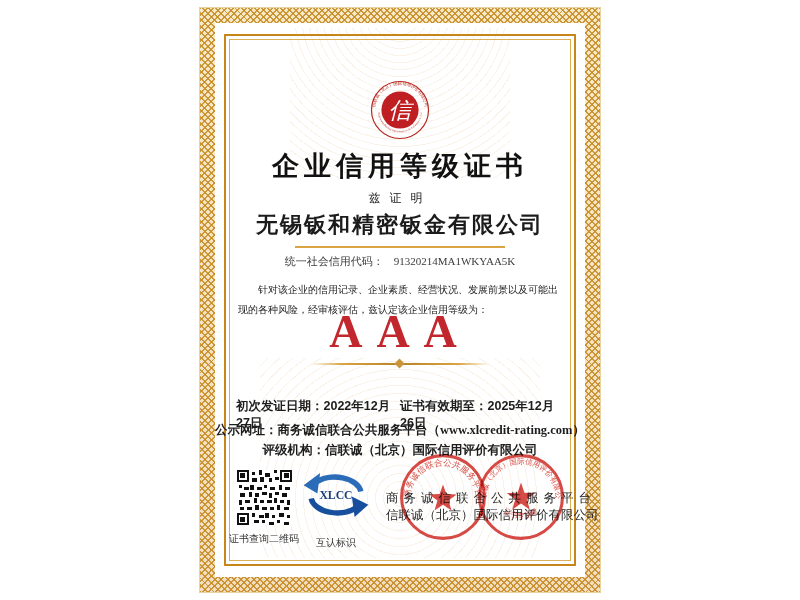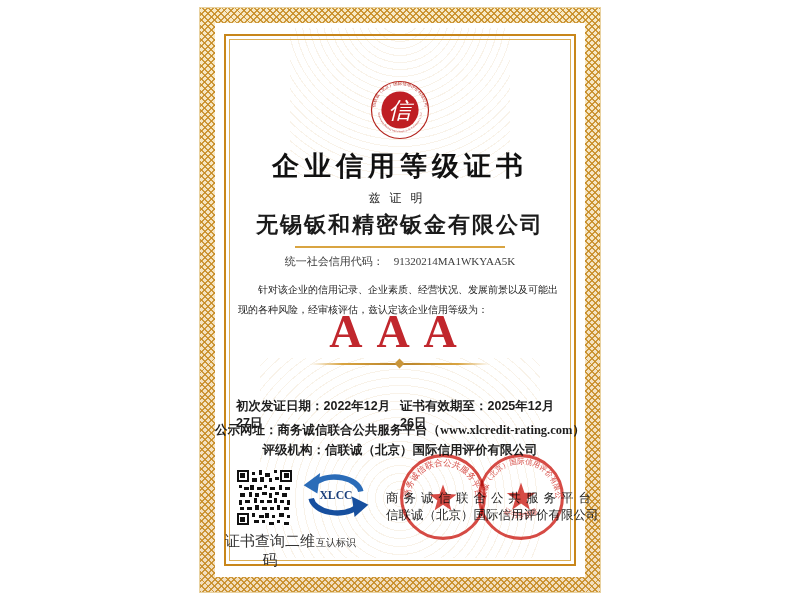--- a/index.html
+++ b/index.html
@@ -45,21 +45,21 @@
     background:#c9953a;transform:rotate(45deg);}
   .certno{top:364px;font-size:14px;color:#1c1c1c;font-weight:bold;}
   .certno .val{font-family:"Liberation Sans","DejaVu Sans",sans-serif;font-size:16px;}
   .dates{position:absolute;top:390px;left:36px;right:36px;display:flex;justify-content:flex-start;
     font-size:12.5px;color:#1d1d1d;font-weight:bold;}
   .dates .val{font-family:"Liberation Sans","DejaVu Sans",sans-serif;}
   .meta{font-size:12.5px;color:#1d1d1d;font-weight:bold;}
   .website{top:414px;}
   .agency{top:434px;}
   .qr{position:absolute;left:37px;top:462px;width:55px;height:55px;}
-  .qr-caption{position:absolute;top:524px;left:14px;width:100px;text-align:center;font-size:15px;color:#333;margin-left:6px;}
+  .qr-caption{position:absolute;top:524px;left:14px;width:100px;text-align:center;font-size:10px;color:#333;}
   .logo{position:absolute;left:100px;top:456px;width:72px;height:62px;}
   .logo-caption{position:absolute;top:528px;left:100px;width:72px;text-align:center;font-size:10px;color:#333;}
   .stamp-text{position:absolute;left:186px;width:204px;top:482px;text-align:center;color:#262626;}
   .stamp-text .l1{font-size:12.5px;letter-spacing:5px;line-height:17px;white-space:nowrap;}
   .stamp-text .l2{font-size:12.5px;line-height:17px;white-space:nowrap;}
   .seal{position:absolute;width:90px;height:90px;opacity:.85;mix-blend-mode:multiply;}
   .seal-left{left:198px;top:444px;}
   .seal-right{left:276px;top:444px;}
 </style>
 </head>

